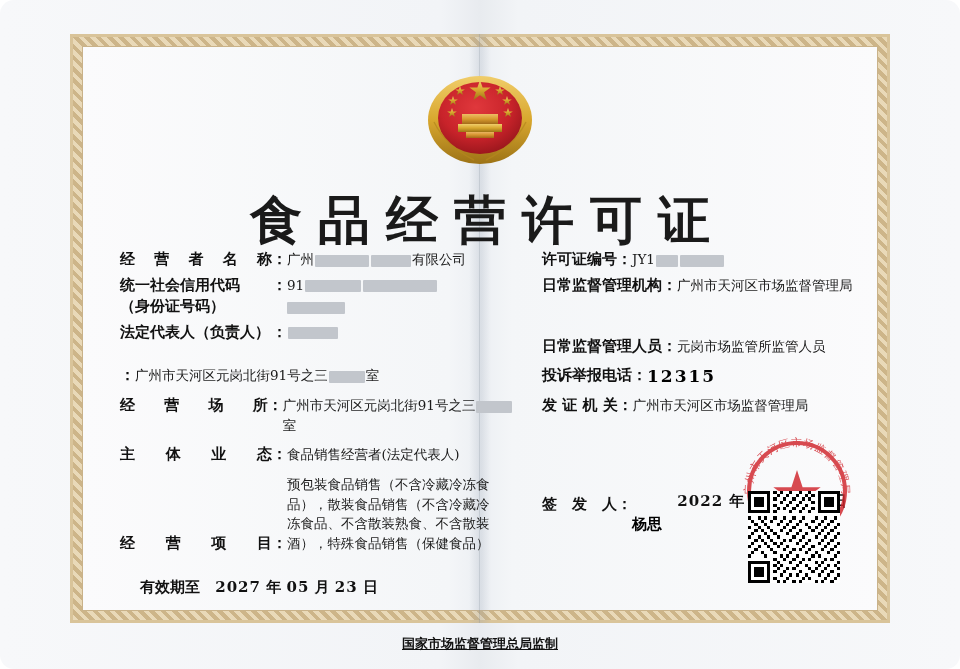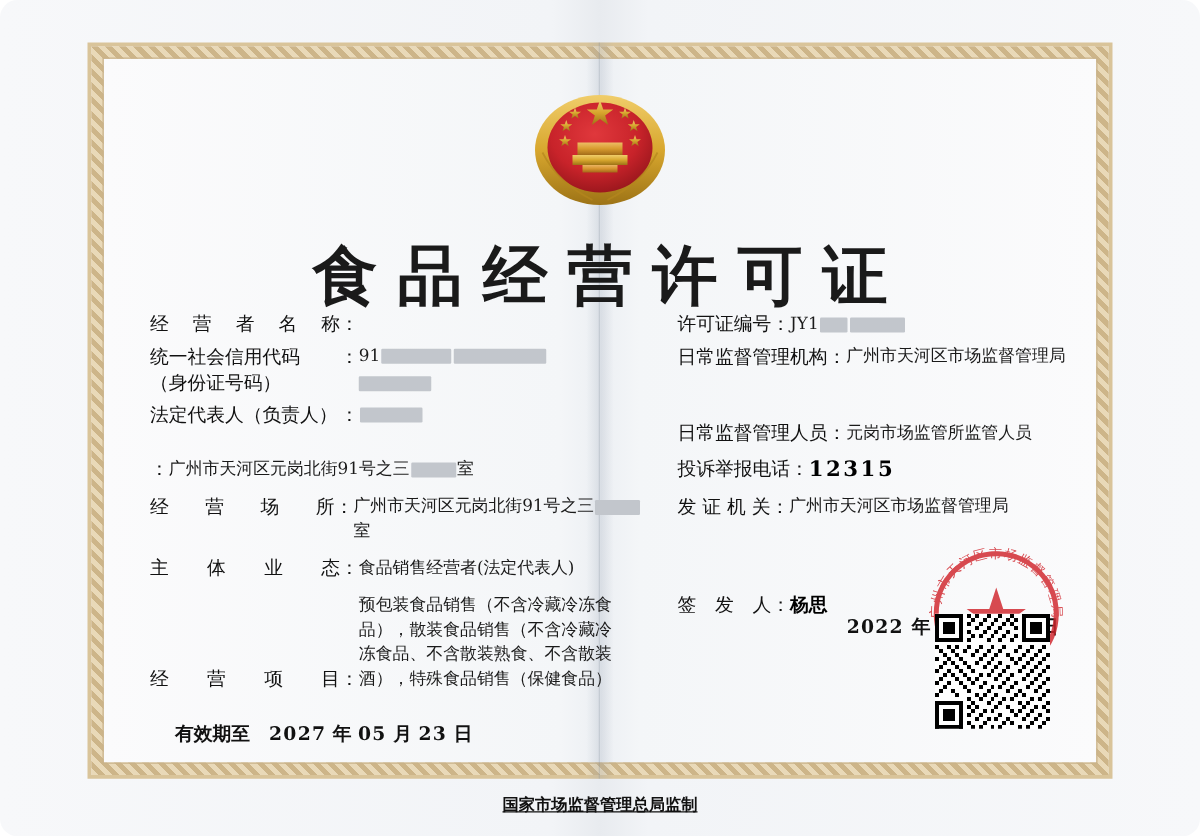--- a/index.html
+++ b/index.html
@@ -61,21 +61,21 @@
 
   .body{
     position:absolute;left:120px;right:96px;top:250px;
   }
 
   .row{display:flex;align-items:flex-start;margin-bottom:6px;}
   .col-left{width:400px;display:flex;align-items:flex-start;}
   .col-right{flex:1;display:flex;align-items:flex-start;padding-left:22px;}
 
   .lbl{
-    font-size:15px;color:#111;font-weight:normal;
+    font-size:15px;color:#111;font-weight:bold;
     font-family:"DejaVu Serif", serif;
     white-space:nowrap;
   }
   .val{
     font-size:13.5px;color:#1a1a1a;
     font-family:"DejaVu Serif", serif;
     line-height:1.45;
   }
   .mask{
     display:inline-block;
@@ -128,21 +128,21 @@
   .valid .num{font-family:"DejaVu Serif", serif;letter-spacing:1px;font-weight:bold;}
 
   .footer{
     position:absolute;left:0;right:0;bottom:16px;
     text-align:center;
     font-size:13px;font-weight:bold;color:#111;
     font-family:"DejaVu Serif", serif;
     text-decoration:underline;
   }
 
-  .sign-name{font-size:15px;font-weight:bold;font-family:"DejaVu Serif", serif;}
+  .sign-name{font-size:15px;font-weight:bold;font-family:"DejaVu Serif", serif;margin-top:40px;}
 </style>
 </head>
 <body>
 
 <div id="cert">
 
   <div class="border-outer">
     <div class="border-inner"></div>
   </div>
   <div class="fold2"></div>
@@ -188,20 +188,23 @@
   </div>
 
   <div class="title">食品经营许可证</div>
 
   <div class="body">
 
     <div class="row">
       <div class="col-left">
         <span class="lbl just" style="width:152px">经营者名称</span>
         <span class="lbl">：</span>
+        <span class="val">
+          <span>广州</span><span class="mask" style="width:54px"></span><span class="mask" style="width:40px"></span><span>有限公司</span>
+        </span>
       </div>
       <div class="col-right">
         <span class="lbl">许可证编号：</span>
         <span class="val">
           <span>JY1</span><span class="mask" style="width:22px"></span><span class="mask" style="width:44px"></span>
         </span>
       </div>
     </div>
 
     <div class="row">

